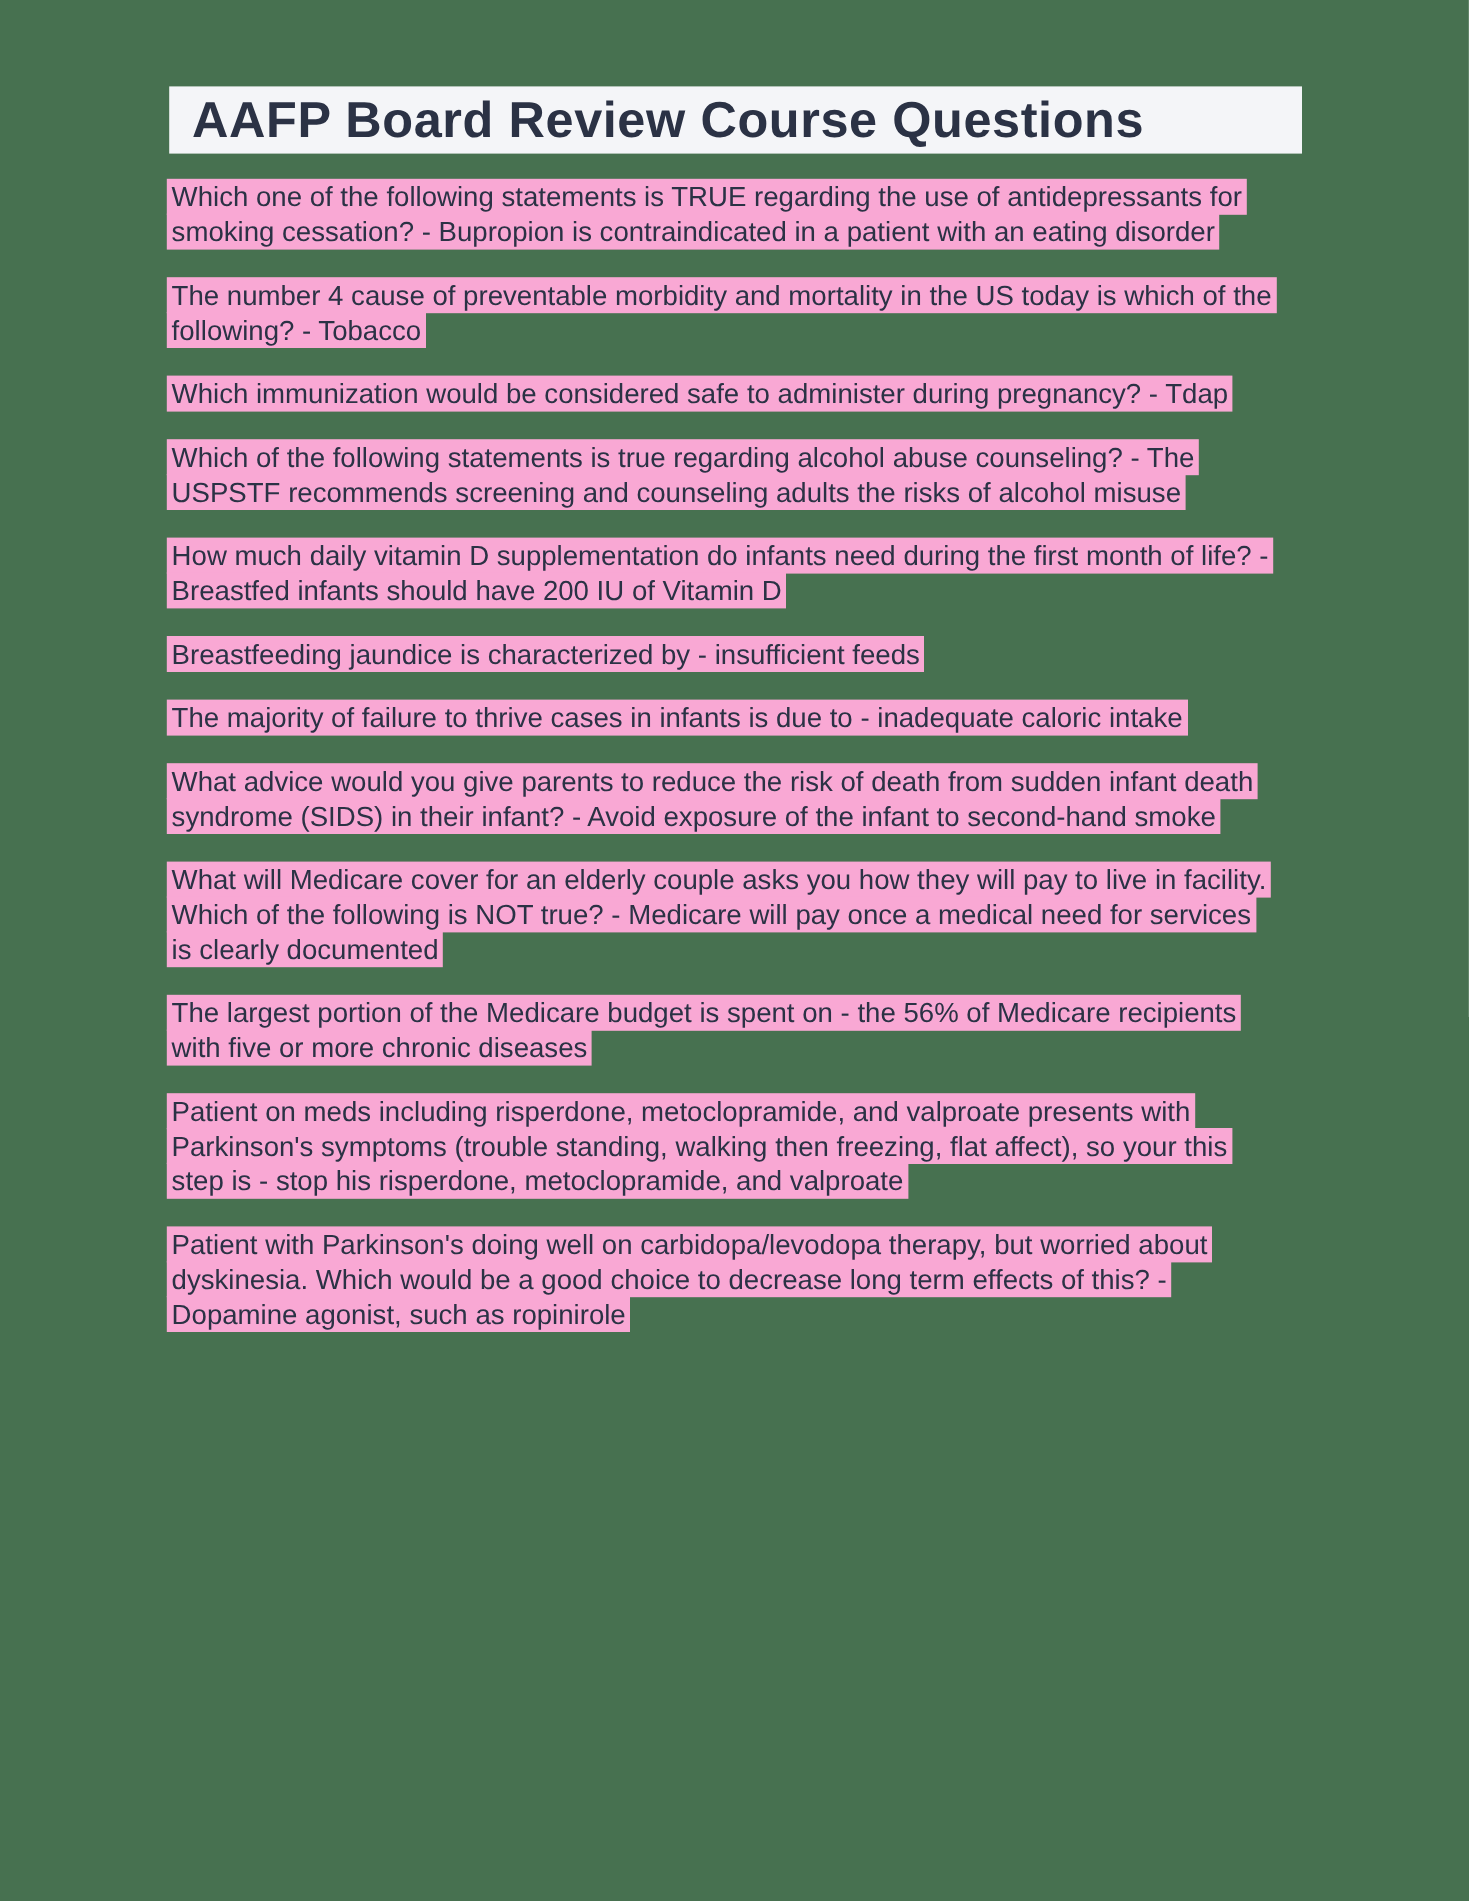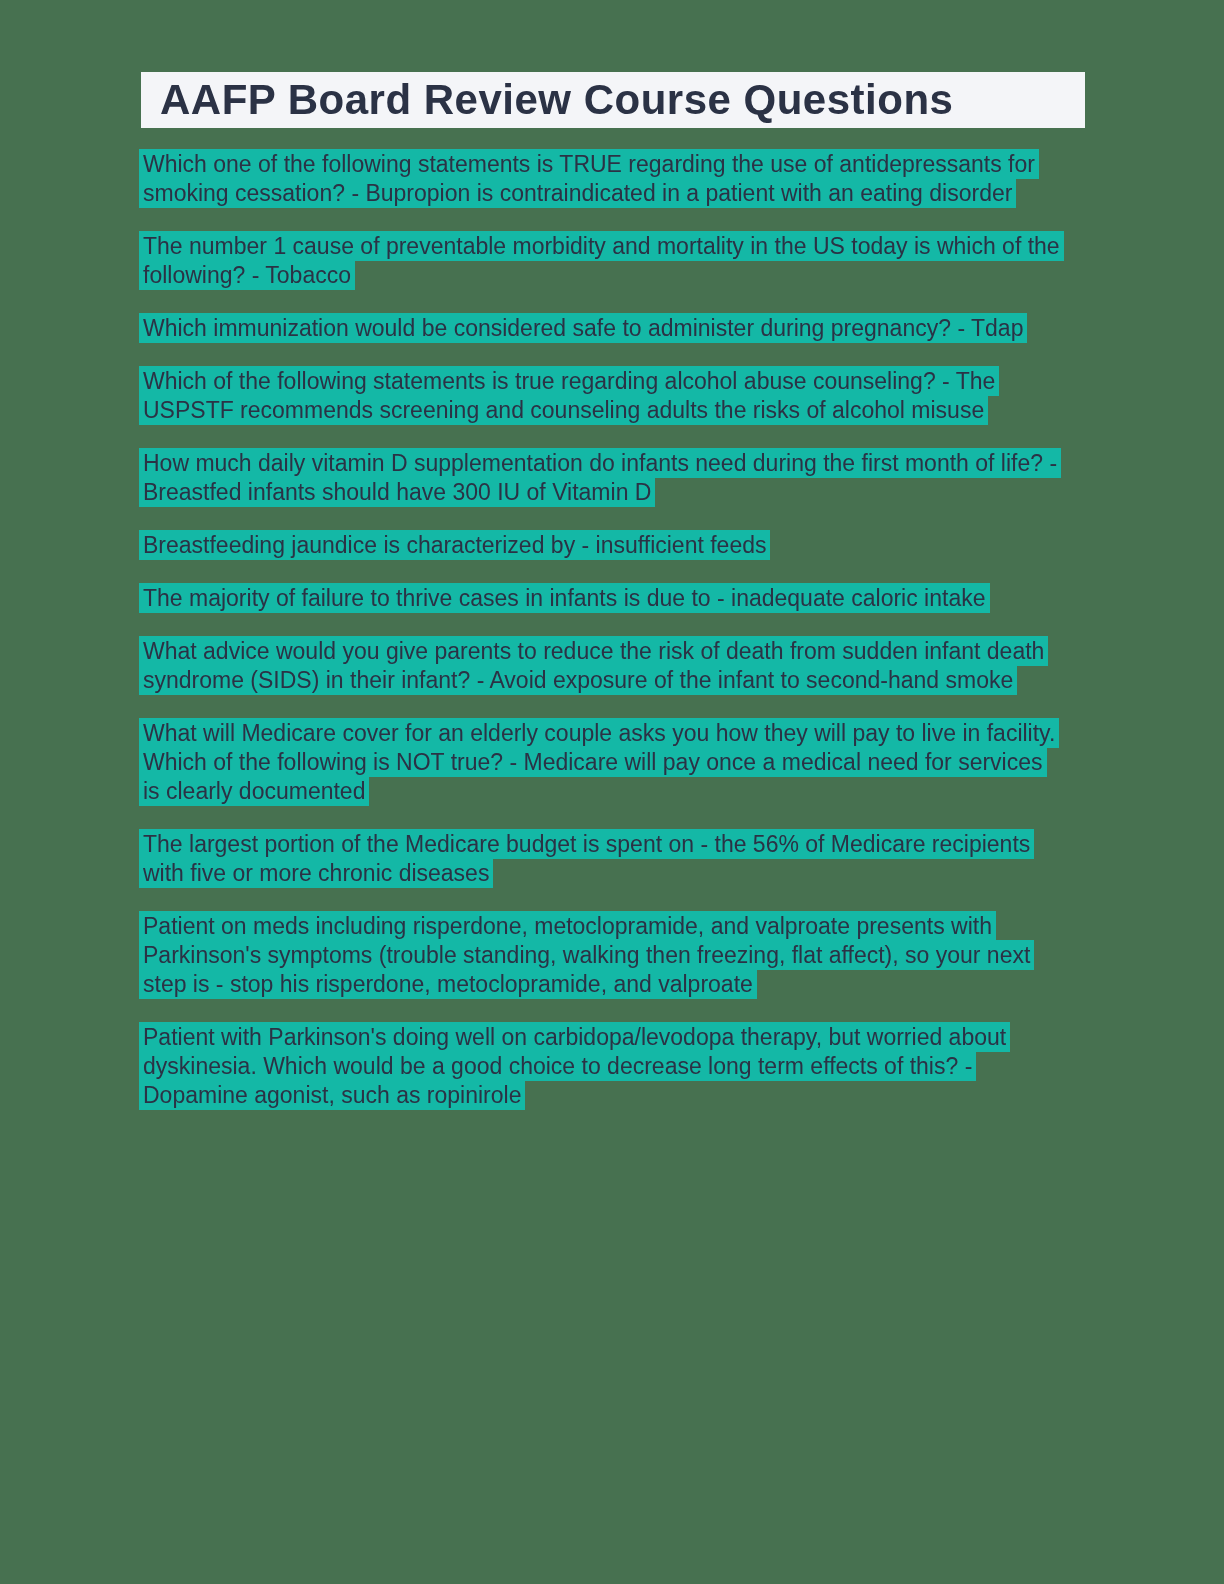--- a/index.html
+++ b/index.html
@@ -40,43 +40,43 @@
     top: 150px;
     width: 926px;
   }
   .qa-list p {
     margin: 0 0 24px 0;
     font-size: 23px;
     line-height: 29px;
     color: #2b3245;
   }
   .qa-list p span.hl {
-    background: #14b8a6;
+    background: #f9a8d4;
     padding: 2px 4px;
     -webkit-box-decoration-break: clone;
     box-decoration-break: clone;
   }
 </style>
 </head>
 <body>
 
 <div class="sheet">
 
   <div class="title-banner">
     <h1>AAFP Board Review Course Questions</h1>
   </div>
 
   <div class="qa-list">
     <p><span class="hl">Which one of the following statements is TRUE regarding the use of antidepressants for smoking cessation? - Bupropion is contraindicated in a patient with an eating disorder</span></p>
-    <p><span class="hl">The number 1 cause of preventable morbidity and mortality in the US today is which of the following? - Tobacco</span></p>
+    <p><span class="hl">The number 4 cause of preventable morbidity and mortality in the US today is which of the following? - Tobacco</span></p>
     <p><span class="hl">Which immunization would be considered safe to administer during pregnancy? - Tdap</span></p>
     <p><span class="hl">Which of the following statements is true regarding alcohol abuse counseling? - The USPSTF recommends screening and counseling adults the risks of alcohol misuse</span></p>
-    <p><span class="hl">How much daily vitamin D supplementation do infants need during the first month of life? - Breastfed infants should have 300 IU of Vitamin D</span></p>
+    <p><span class="hl">How much daily vitamin D supplementation do infants need during the first month of life? - Breastfed infants should have 200 IU of Vitamin D</span></p>
     <p><span class="hl">Breastfeeding jaundice is characterized by - insufficient feeds</span></p>
     <p><span class="hl">The majority of failure to thrive cases in infants is due to - inadequate caloric intake</span></p>
     <p><span class="hl">What advice would you give parents to reduce the risk of death from sudden infant death syndrome (SIDS) in their infant? - Avoid exposure of the infant to second-hand smoke</span></p>
     <p><span class="hl">What will Medicare cover for an elderly couple asks you how they will pay to live in facility. Which of the following is NOT true? - Medicare will pay once a medical need for services is clearly documented</span></p>
     <p><span class="hl">The largest portion of the Medicare budget is spent on - the 56% of Medicare recipients with five or more chronic diseases</span></p>
-    <p><span class="hl">Patient on meds including risperdone, metoclopramide, and valproate presents with Parkinson's symptoms (trouble standing, walking then freezing, flat affect), so your next step is - stop his risperdone, metoclopramide, and valproate</span></p>
+    <p><span class="hl">Patient on meds including risperdone, metoclopramide, and valproate presents with Parkinson's symptoms (trouble standing, walking then freezing, flat affect), so your this step is - stop his risperdone, metoclopramide, and valproate</span></p>
     <p><span class="hl">Patient with Parkinson's doing well on carbidopa/levodopa therapy, but worried about dyskinesia. Which would be a good choice to decrease long term effects of this? - Dopamine agonist, such as ropinirole</span></p>
   </div>
 
 </div>
 
 </body></html>

